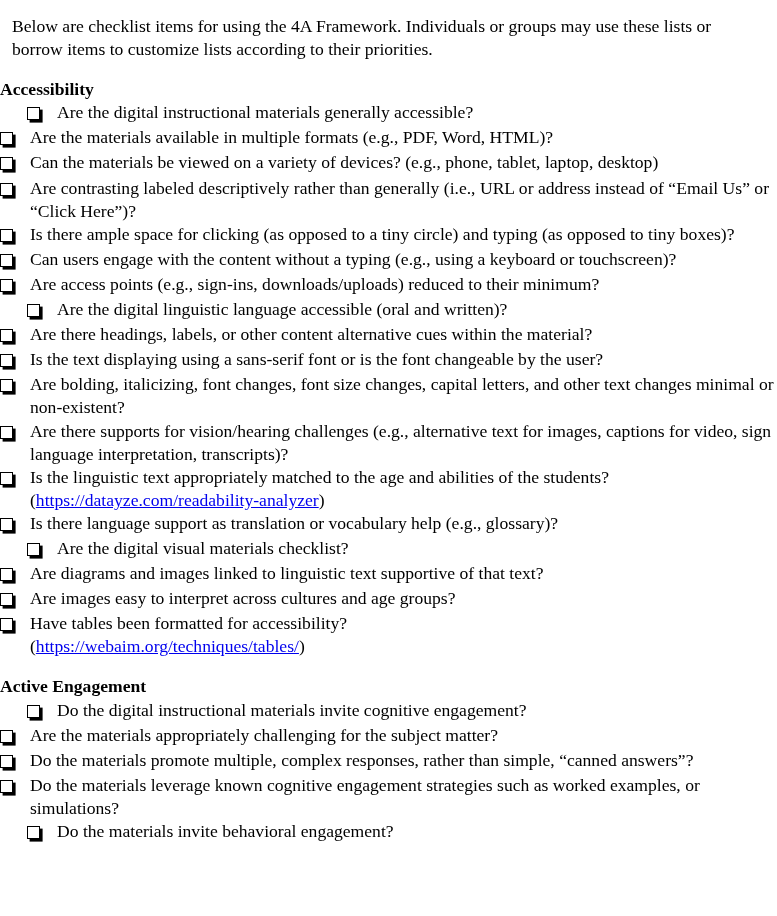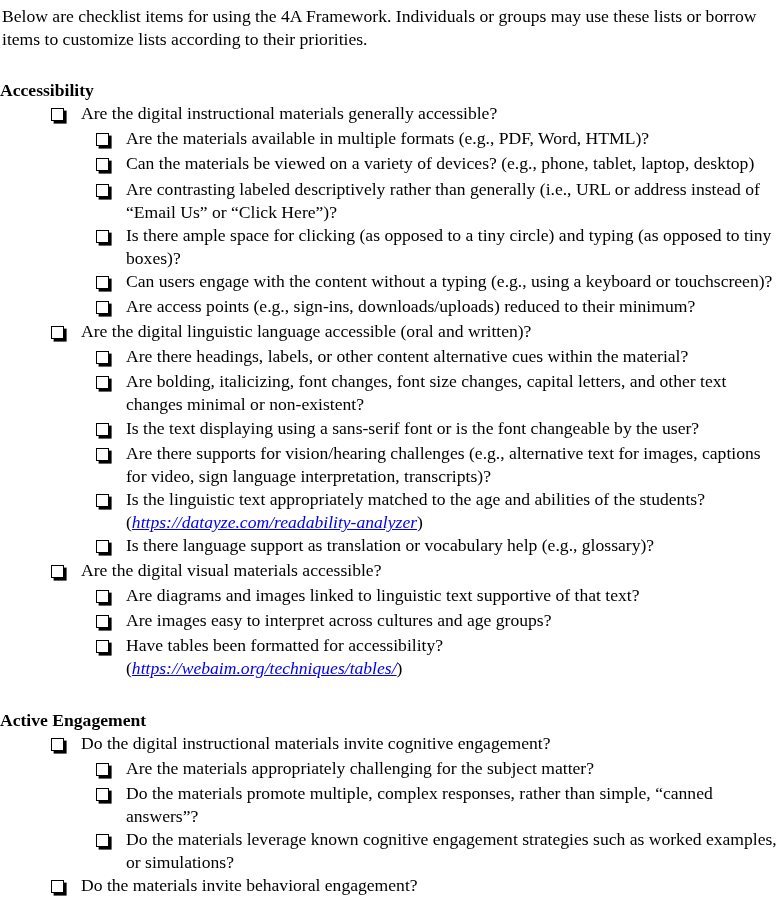--- a/index.html
+++ b/index.html
@@ -13,32 +13,32 @@
     overflow: hidden;
     font-family: "Liberation Serif", "DejaVu Serif", serif;
     font-size: 17.6px;
     line-height: 23.1px;
     color: #000000;
   }
   .page {
     padding-top: 3px;
   }
   .intro {
-    margin: 2px;
+    margin: 12px;
   }
   .heading {
     font-weight: bold;
-    margin-top: 28px;
+    margin-top: 17px;
   }
   .item {
     display: flex;
     align-items: flex-start;
   }
-  .item.indent-1 { padding-left: 51px; }
-  .item.indent-2 { padding-left: 96px; }
+  .item.indent-1 { padding-left: 27px; }
+  .item.indent-2 { }
   .cbx-col {
     flex: 0 0 30px;
     display: inline-block;
   }
   .cbx {
     display: inline-block;
     width: 11px;
     height: 11px;
     margin-top: 6px;
     background: #ffffff;
@@ -46,21 +46,20 @@
     box-shadow: 2.6px 2.6px 0 0 #000000;
   }
   .item-text {
     flex: 1 1 auto;
     min-width: 0;
   }
   a.doclink {
     color: var(--link-color, #0000EE);
     text-decoration: underline;
     cursor: pointer;
-    font-style: italic;
   }
 </style>
 </head>
 <body>
 
 <div class="page">
   <p class="intro">Below are checklist items for using the 4A Framework. Individuals or groups may use these lists or borrow items to customize lists according to their priorities.</p>
   <div>
       <div class="heading">Accessibility</div>
       <div class="item indent-1">
@@ -94,41 +93,41 @@
       <div class="item indent-1">
         <span class="cbx-col"><span class="cbx"></span></span>
         <div class="item-text">Are the digital linguistic language accessible (oral and written)?</div>
       </div>
       <div class="item indent-2">
         <span class="cbx-col"><span class="cbx"></span></span>
         <div class="item-text">Are there headings, labels, or other content alternative cues within the material?</div>
       </div>
       <div class="item indent-2">
         <span class="cbx-col"><span class="cbx"></span></span>
-        <div class="item-text">Are bolding, italicizing, font changes, font size changes, capital letters, and other text changes minimal or non-existent?</div>
+        <div class="item-text">Is the text displaying using a sans-serif font or is the font changeable by the user?</div>
       </div>
       <div class="item indent-2">
         <span class="cbx-col"><span class="cbx"></span></span>
-        <div class="item-text">Is the text displaying using a sans-serif font or is the font changeable by the user?</div>
+        <div class="item-text">Are bolding, italicizing, font changes, font size changes, capital letters, and other text changes minimal or non-existent?</div>
       </div>
       <div class="item indent-2">
         <span class="cbx-col"><span class="cbx"></span></span>
         <div class="item-text">Are there supports for vision/hearing challenges (e.g., alternative text for images, captions for video, sign language interpretation, transcripts)?</div>
       </div>
       <div class="item indent-2">
         <span class="cbx-col"><span class="cbx"></span></span>
         <div class="item-text">Is the linguistic text appropriately matched to the age and abilities of the students?<br>(<a class="doclink" href="#">https://datayze.com/readability-analyzer</a>)</div>
       </div>
       <div class="item indent-2">
         <span class="cbx-col"><span class="cbx"></span></span>
         <div class="item-text">Is there language support as translation or vocabulary help (e.g., glossary)?</div>
       </div>
       <div class="item indent-1">
         <span class="cbx-col"><span class="cbx"></span></span>
-        <div class="item-text">Are the digital visual materials accessible?</div>
+        <div class="item-text">Are the digital visual materials checklist?</div>
       </div>
       <div class="item indent-2">
         <span class="cbx-col"><span class="cbx"></span></span>
         <div class="item-text">Are diagrams and images linked to linguistic text supportive of that text?</div>
       </div>
       <div class="item indent-2">
         <span class="cbx-col"><span class="cbx"></span></span>
         <div class="item-text">Are images easy to interpret across cultures and age groups?</div>
       </div>
       <div class="item indent-2">

